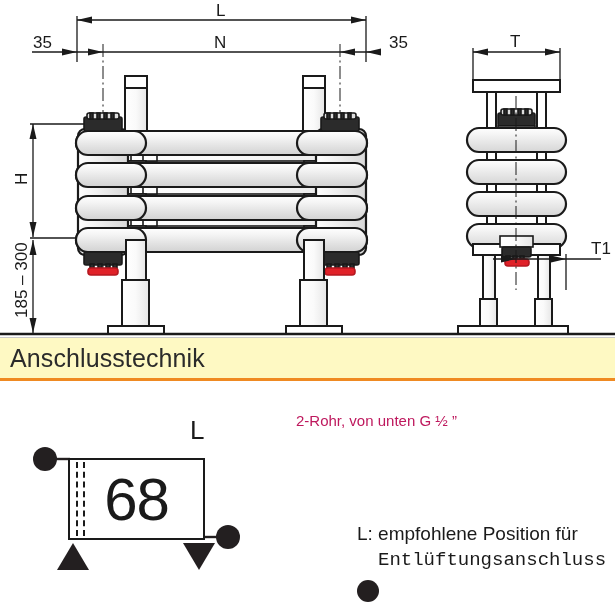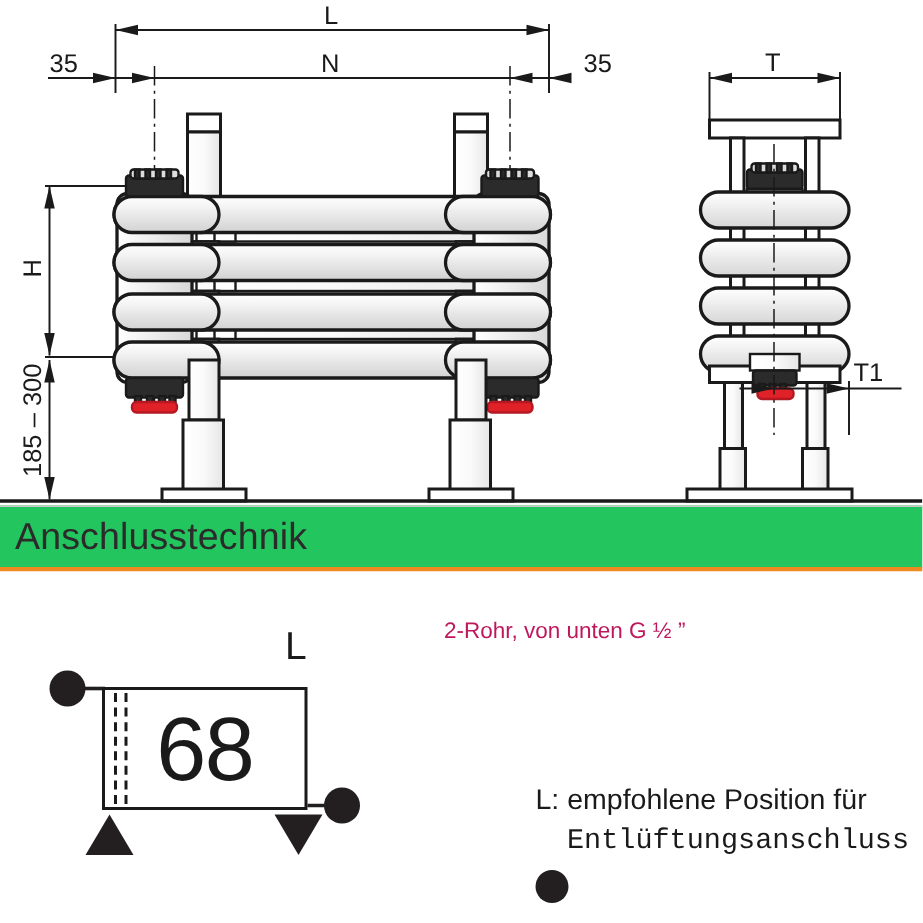--- a/index.html
+++ b/index.html
@@ -13,21 +13,21 @@
   }
   #root{position:relative;width:615px;height:615px;}
   .lbl{position:absolute;font-family:"Liberation Sans",sans-serif;color:#1a1a1a;white-space:nowrap;}
 
   
   #drawing{position:absolute;left:0;top:0;width:615px;height:337px;background:#fff;}
 
   
   #section-bar{
     position:absolute;left:0;top:337px;width:615px;height:41px;
-    background:#22c55e;
+    background:#fef9c3;
     border-top:1px solid #c9c9c9;
   }
   #section-bar .title{
     position:absolute;left:10px;top:50%;transform:translateY(-52%);
     font-size:25px;font-weight:400;letter-spacing:.1px;color:#2b2b2b;
   }
   #section-rule{
     position:absolute;left:0;top:378px;width:615px;height:3px;background:#ef8a22;
   }
 
@@ -325,21 +325,21 @@
       <line x1="0" y1="334" x2="615" y2="334" stroke="#1a1a1a" stroke-width="2.4"></line>
     </svg>
 
     <span class="lbl dim" style="left:216px;top:1px;">L</span>
     <span class="lbl dim" style="left:214px;top:33px;">N</span>
     <span class="lbl dim" style="left:33px;top:33px;">35</span>
     <span class="lbl dim" style="left:389px;top:33px;">35</span>
     <span class="lbl dim-v" style="left:12px;top:185px;transform:rotate(-90deg);">H</span>
     <span class="lbl dim-v" style="left:12px;top:318px;transform:rotate(-90deg);">185 – 300</span>
     <span class="lbl dim" style="left:510px;top:32px;">T</span>
-    <span class="lbl dim" style="left:569px;top:239px;">T1</span>
+    <span class="lbl dim" style="left:591px;top:239px;">T1</span>
   </div>
 
   <div id="section-bar">
     <span class="title">Anschlusstechnik</span>
   </div>
   <div id="section-rule"></div>
 
   <div id="bottom"></div>
 
   <svg width="615" height="615" viewBox="0 0 615 615" style="position:absolute;left:0;top:0;pointer-events:none;">

